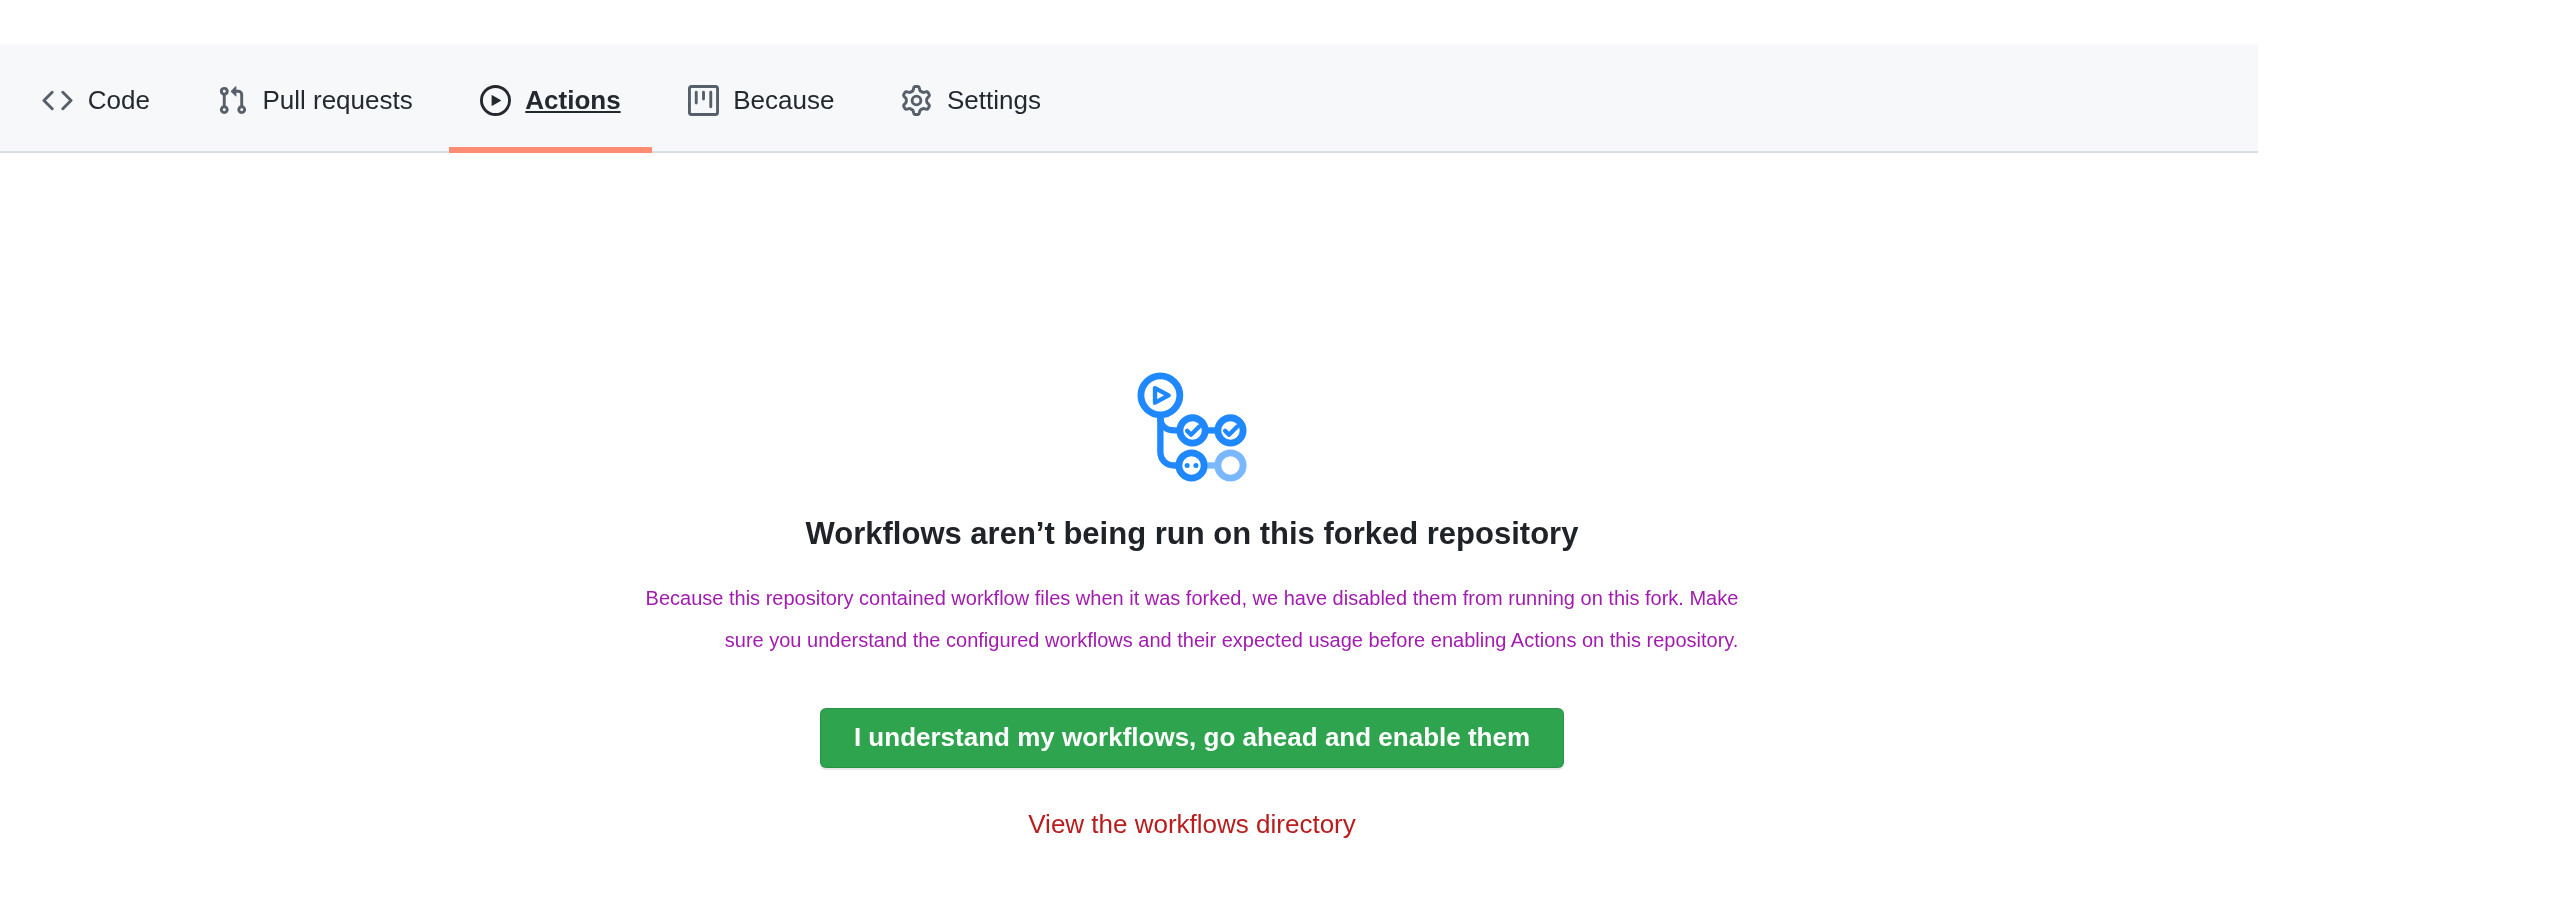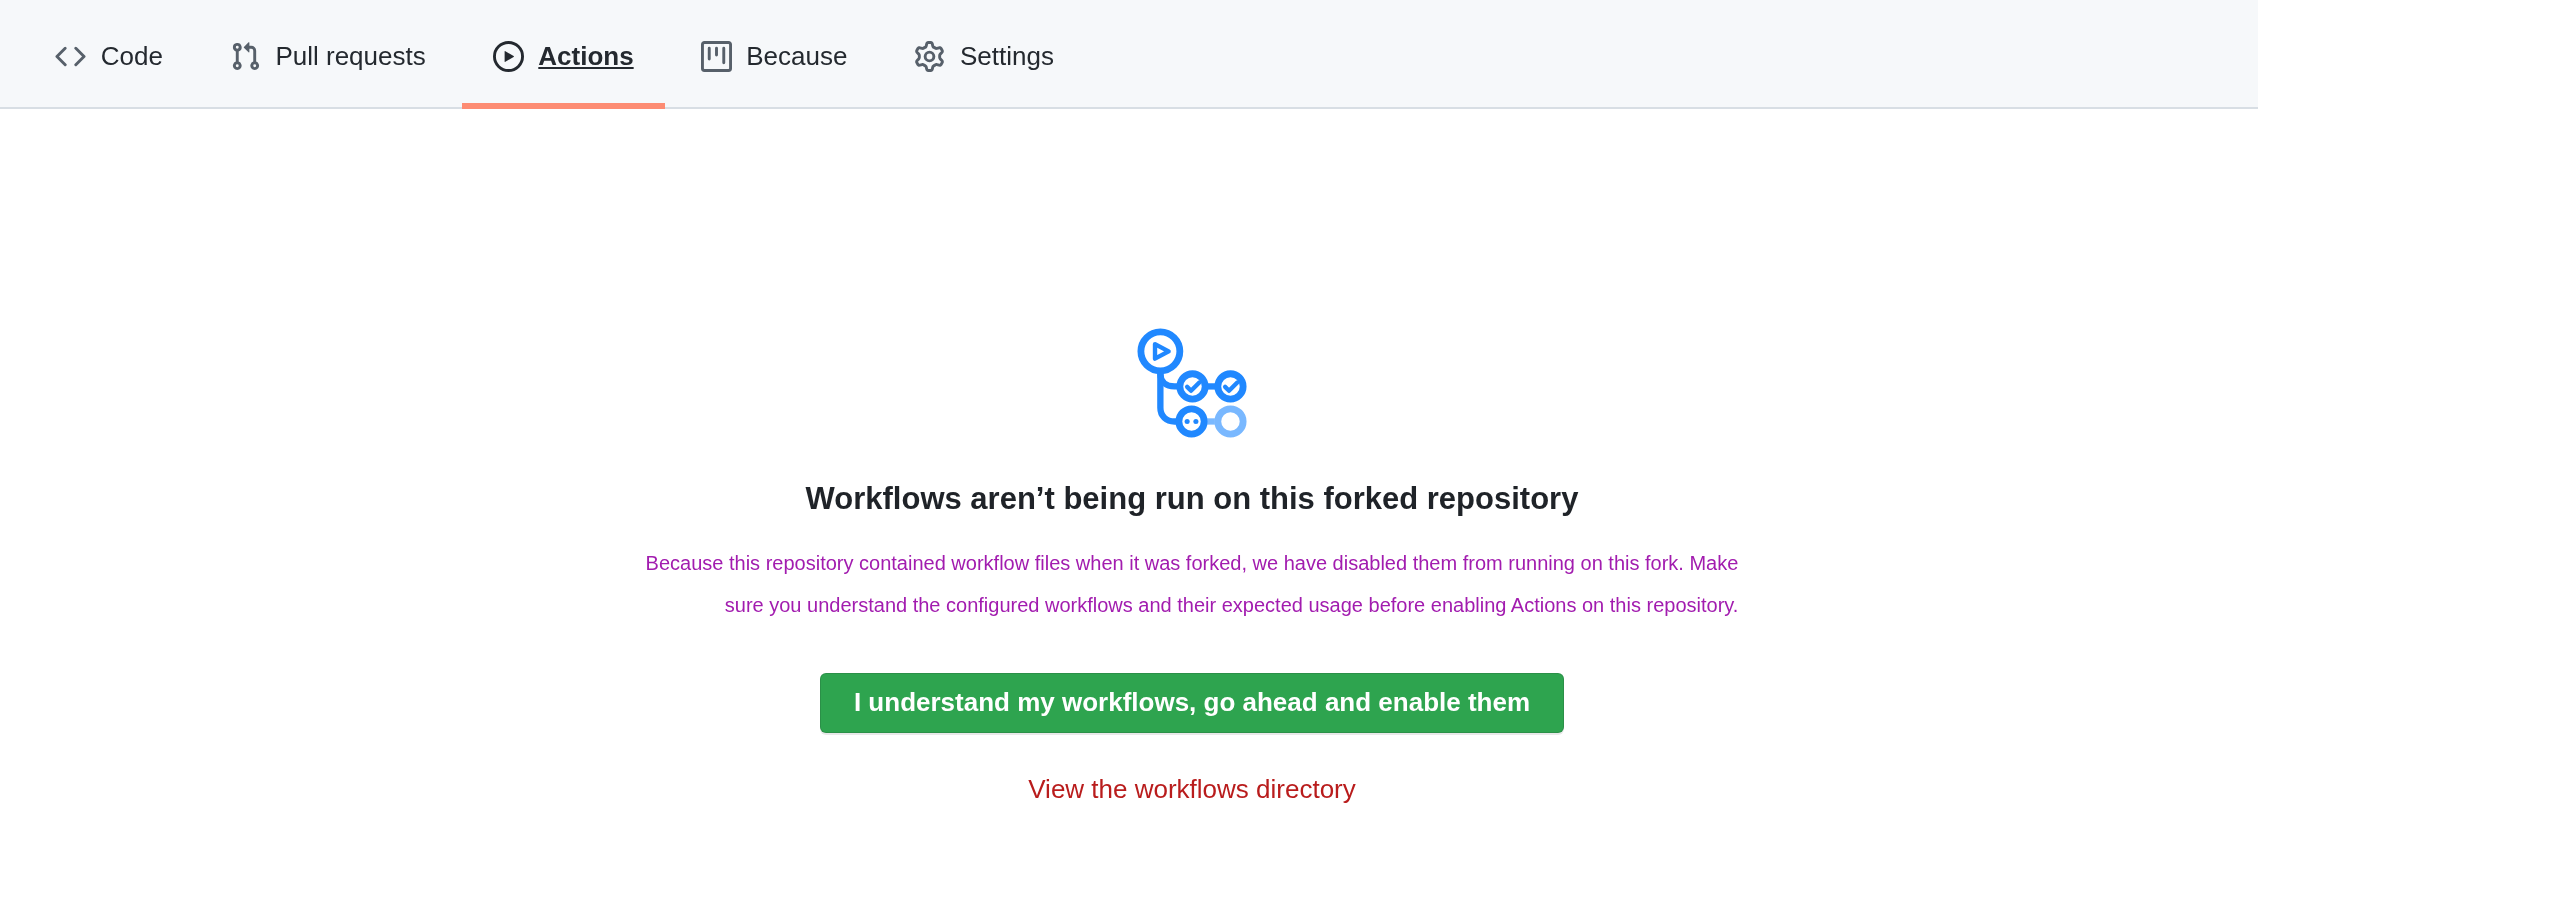--- a/index.html
+++ b/index.html
@@ -9,21 +9,22 @@
     font-family: "Liberation Sans", "DejaVu Sans", sans-serif;
     overflow: hidden;
   }
   
   .tabbar {
     width: 2258px; height: 109px;
     background: #f6f8fa;
     border-bottom: 2px solid #d8dee4;
     display: flex;
     align-items: stretch;
-    padding-left: 24px;
+    padding-left: 11px;
+    margin-top: 44px;
   }
   .tab {
     position: relative;
     display: flex;
     align-items: center;
     gap: 14.7px;
     padding: 5.9px 31px 0 31px;
     margin-right: 4.9px;
     font-size: 26px;
     color: #24292f;
@@ -46,21 +47,21 @@
     width: 2384px; 
     display: flex;
     flex-direction: column;
     align-items: center;
   }
   .workflow-illustration {
     margin-top: 219px;
     width: 115px; height: 111px;
   }
   .bs-heading {
-    margin-top: 40px;
+    margin-top: 31px;
     font-size: 31px;
     line-height: 39px;
     font-weight: 700;
     color: #1f2328;
     text-align: center;
   }
   .bs-desc {
     margin-top: 23.5px;
     font-size: 20px;
     line-height: 42px;

